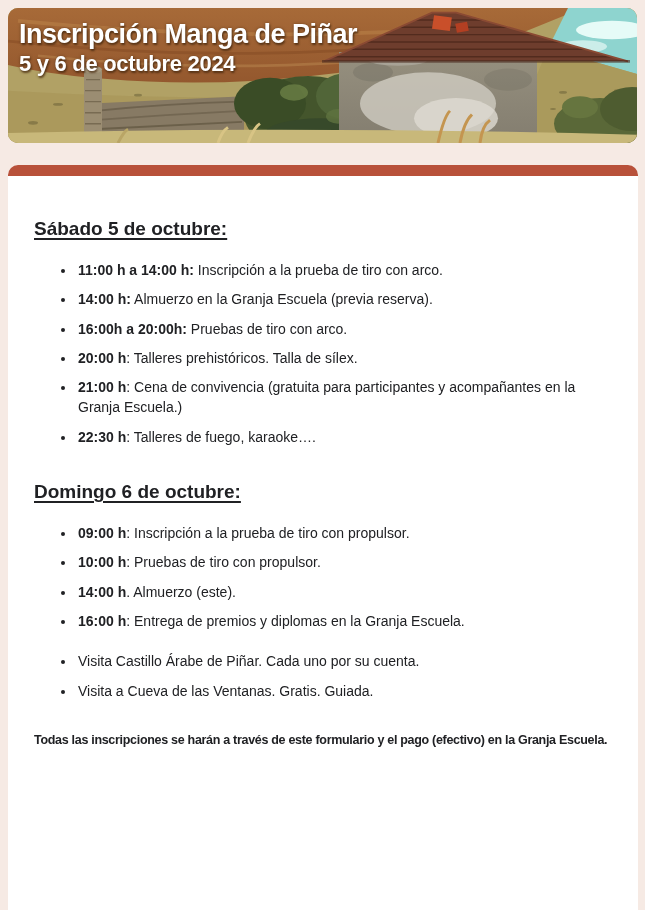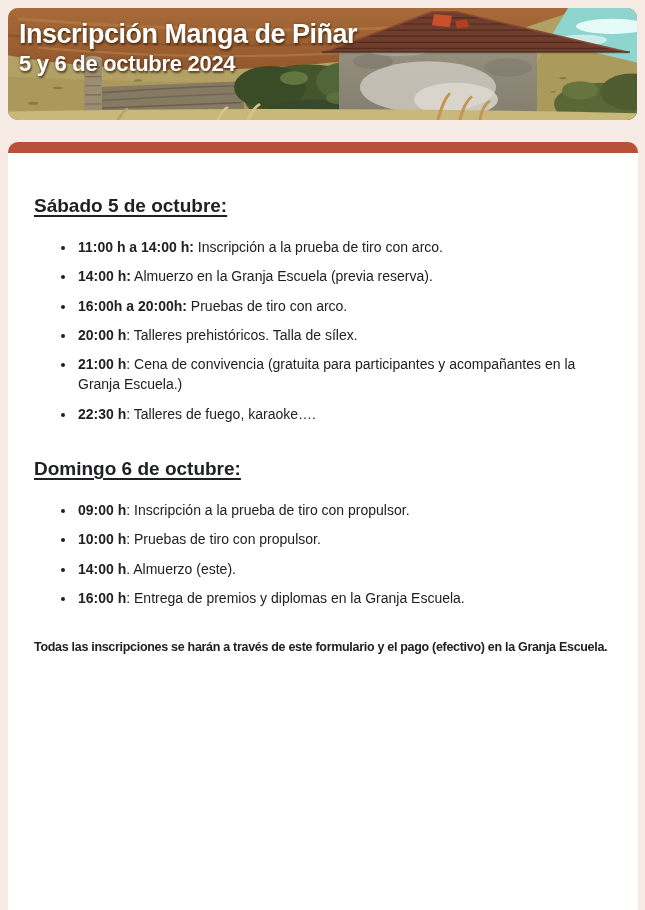--- a/index.html
+++ b/index.html
@@ -13,21 +13,21 @@
     width: 645px;
     height: 910px;
     overflow: hidden;
     background: #f6eae4;
     position: relative;
   }
   
   .header-banner {
     position: relative;
     margin: 8px 8px 0 8px;
-    height: 112px;
+    height: 135px;
     border-radius: 10px;
     overflow: hidden;
     background: #b1a165;
   }
   .header-banner svg { display: block; width: 100%; height: 100%; }
   .banner-text {
     position: absolute;
     left: 11px;
     top: 12px;
     color: #ffffff;
@@ -232,20 +232,24 @@
       </ul>
 
       <h2 class="section-heading">Domingo 6 de octubre:</h2>
       <ul class="schedule-list">
         <li><b>09:00 h</b><span>: Inscripción a la prueba de tiro con propulsor.</span></li>
         <li><b>10:00 h</b><span>: Pruebas de tiro con propulsor.</span></li>
         <li><b>14:00 h</b><span>. Almuerzo (este).</span></li>
         <li><b>16:00 h</b><span>: Entrega de premios y diplomas en la Granja Escuela.</span></li>
       </ul>
 
+      <ul class="schedule-list">
+        <li><b></b><span>Visita Castillo Árabe de Piñar. Cada uno por su cuenta.</span></li>
+        <li><b></b><span>Visita a Cueva de las Ventanas. Gratis. Guiada.</span></li>
+      </ul>
 
       <p class="footer-note">
         <span class="footer-line">Todas las inscripciones se harán a través de este formulario y el pago (efectivo) en la Granja Escuela.</span>
 
       </p>
 
     </div>
   </div>
 </div>
 

